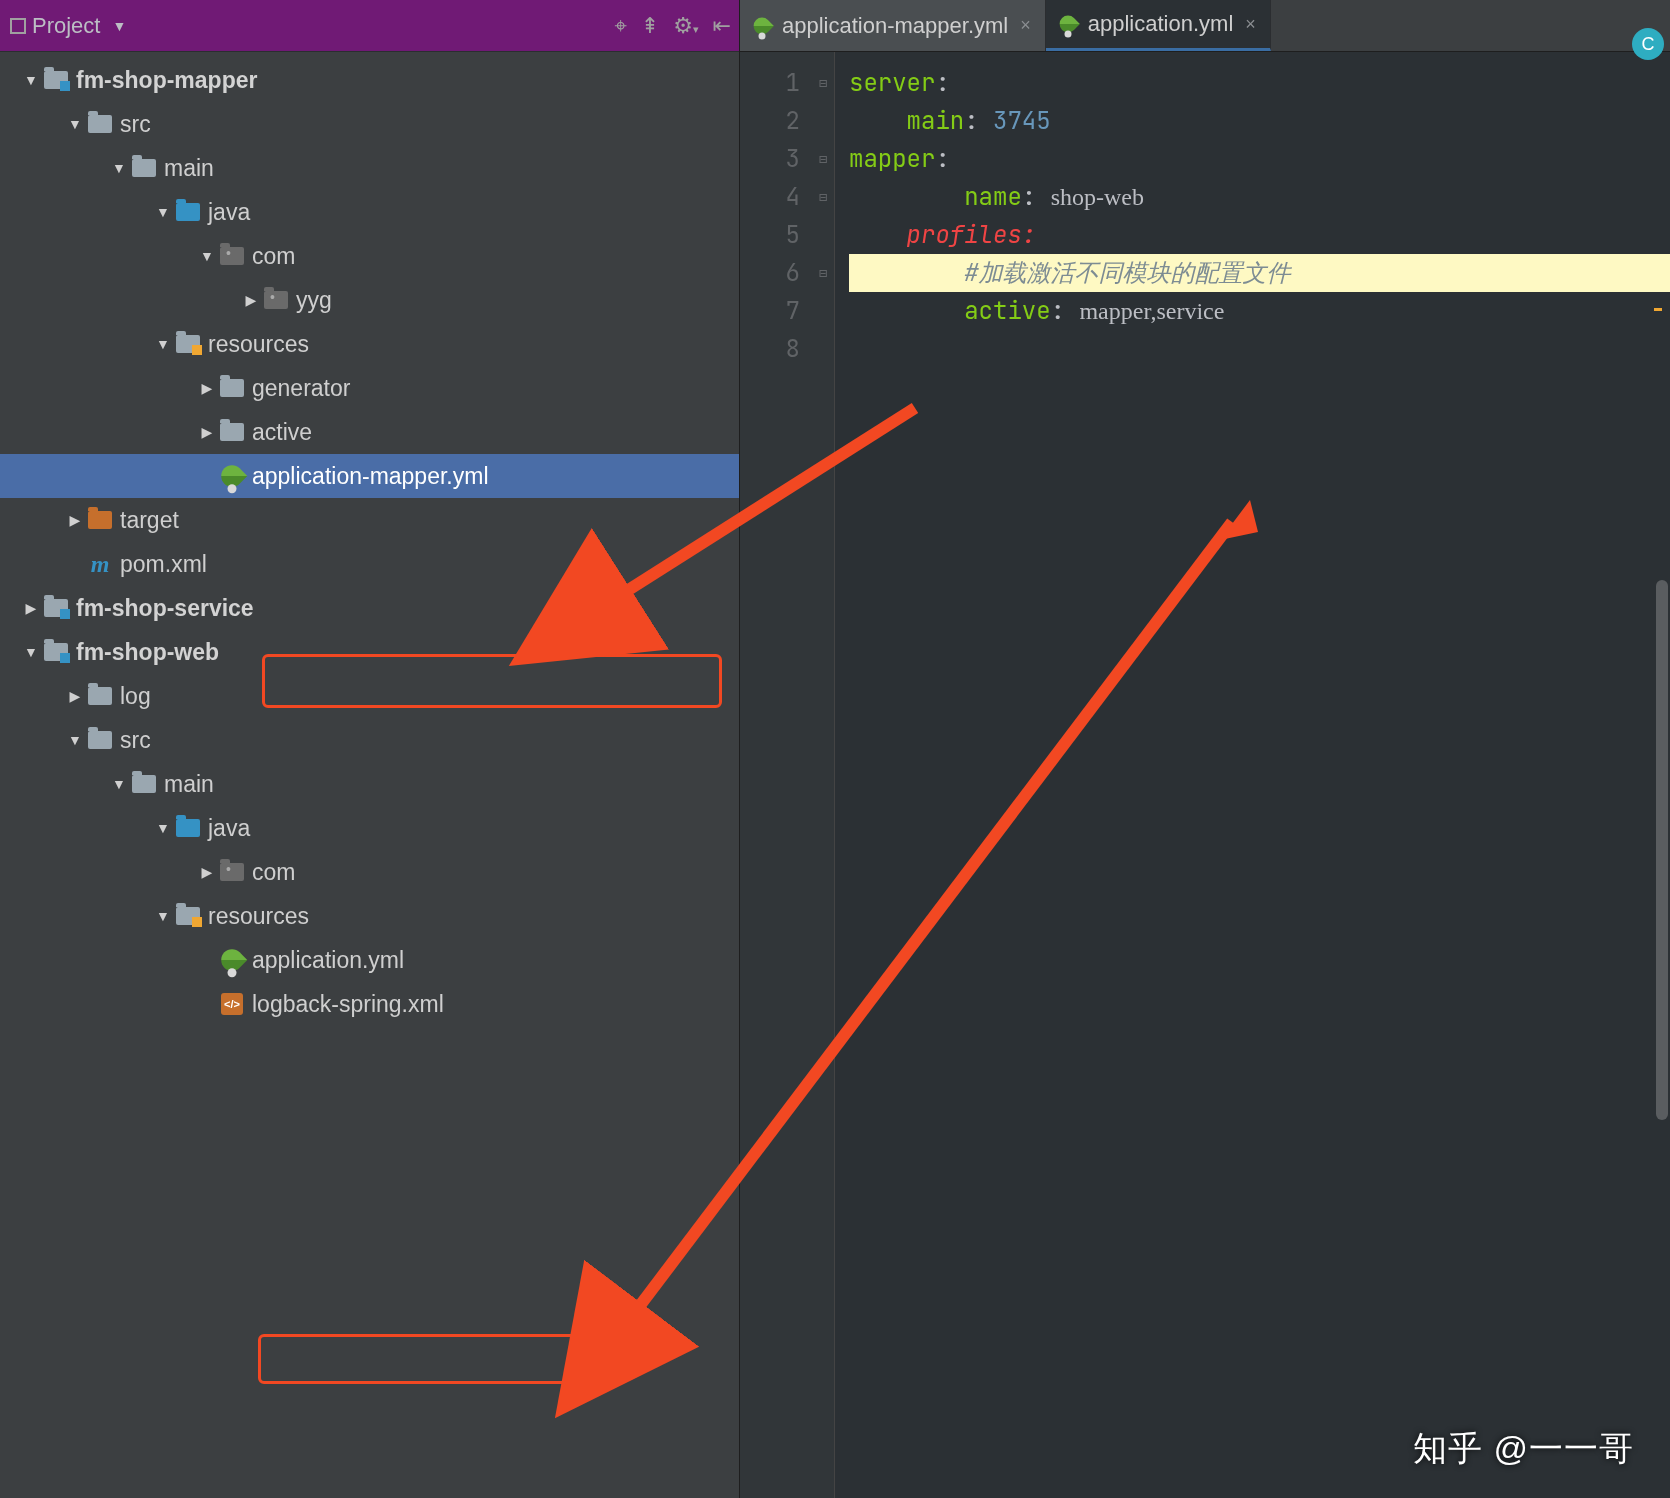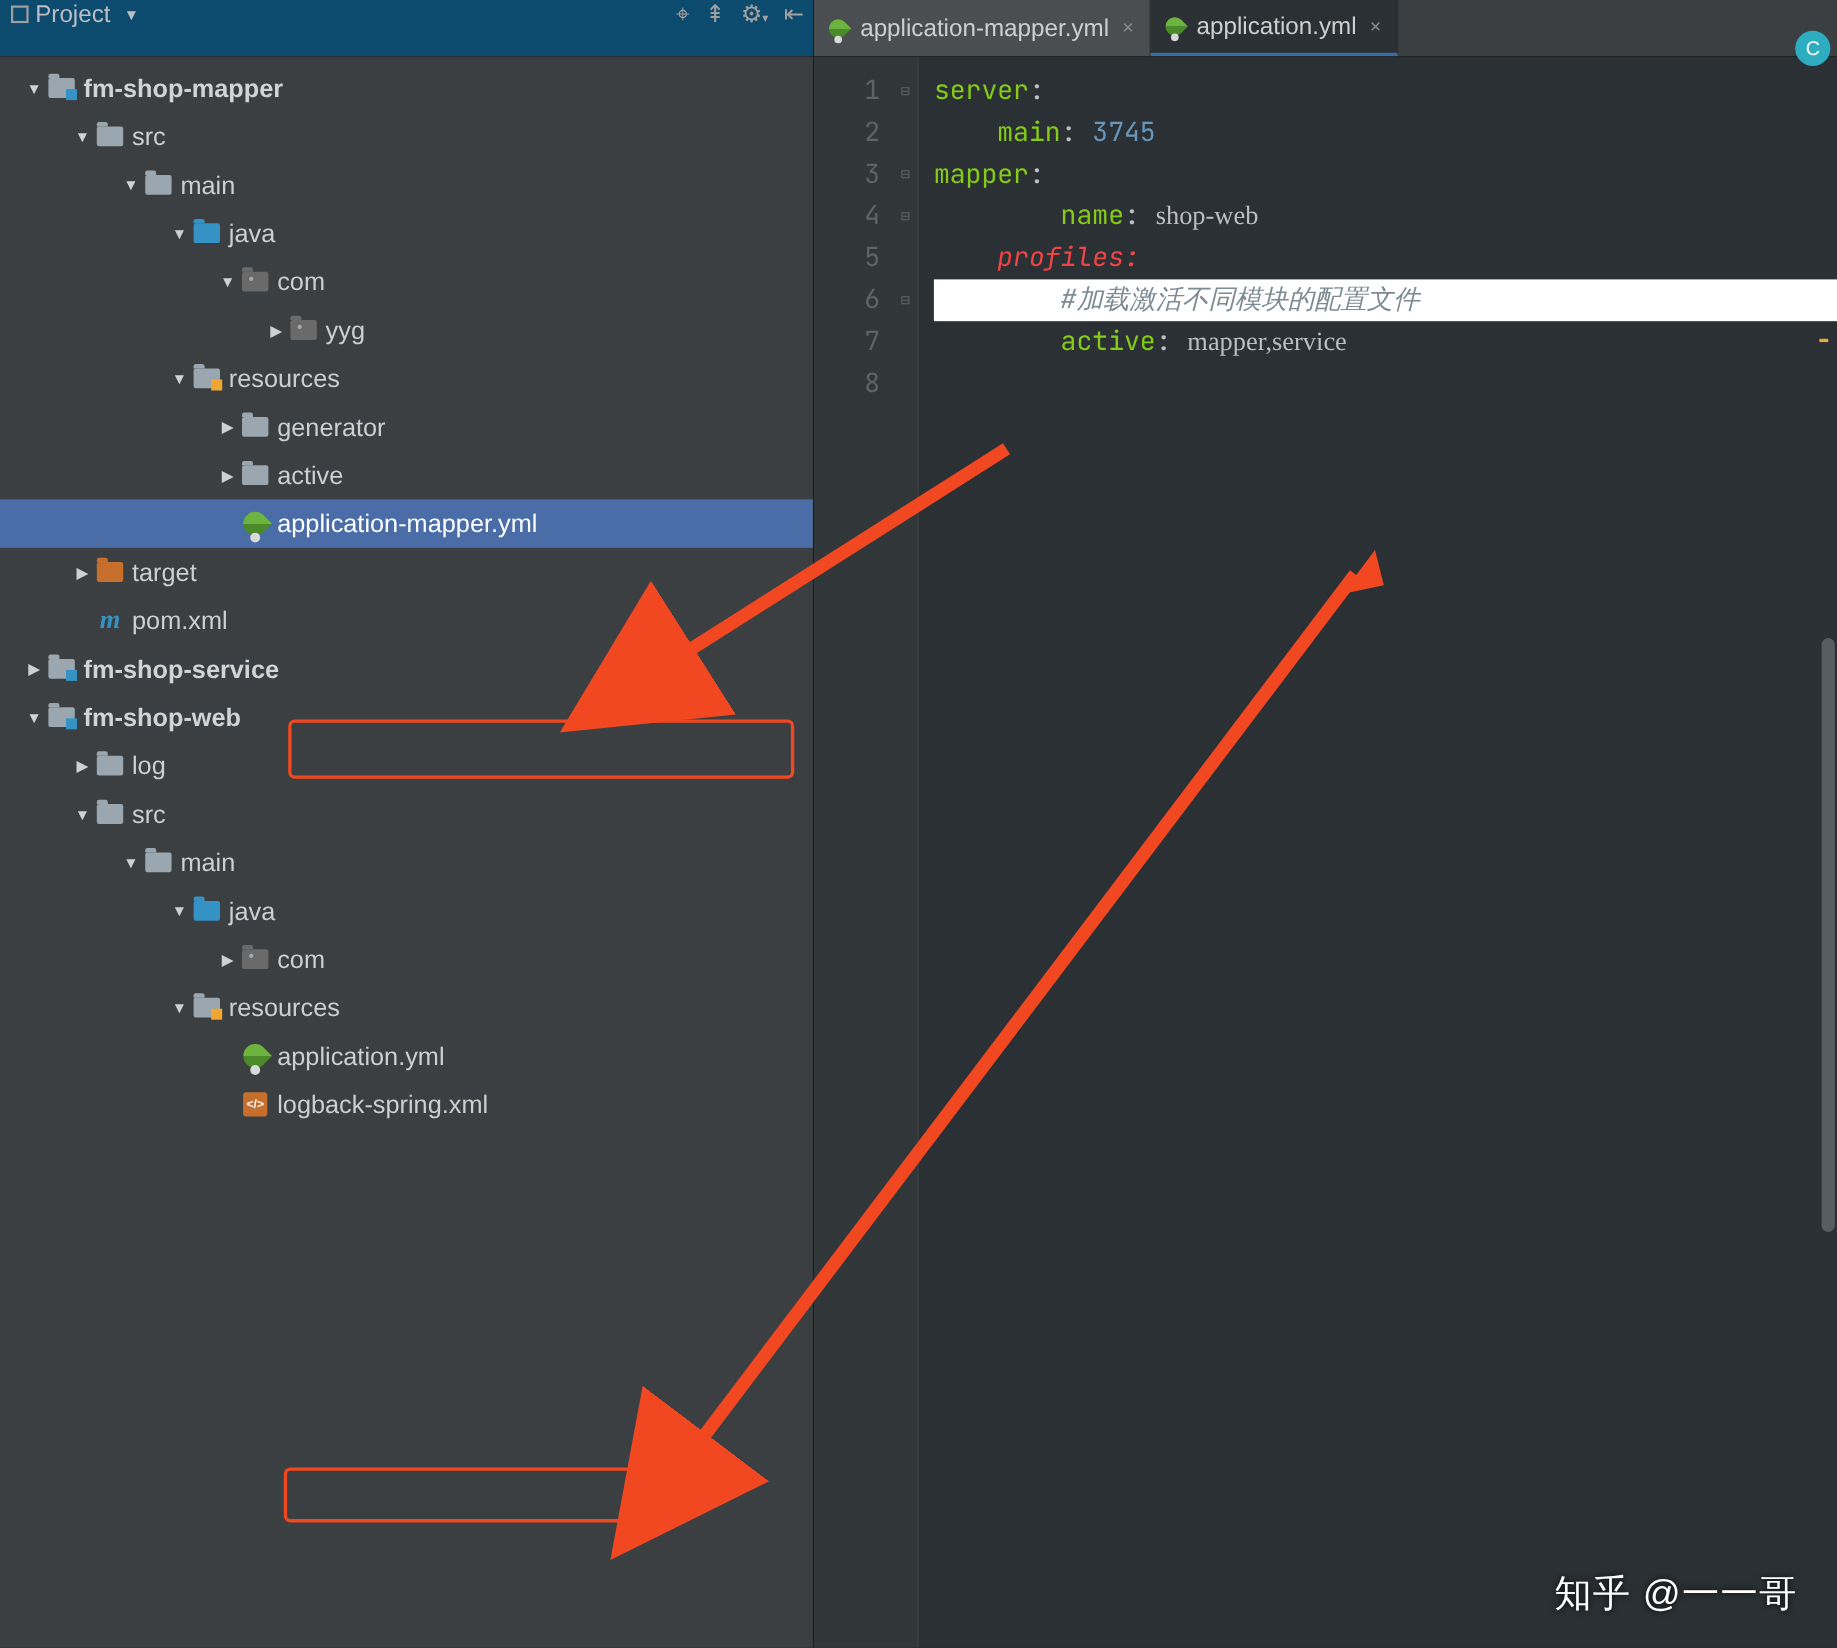--- a/index.html
+++ b/index.html
@@ -18,24 +18,24 @@
 
 .project-panel {
   width: 740px;
   background: #3c3f41;
   display: flex;
   flex-direction: column;
   border-right: 1px solid #1e1e1e;
 }
 .panel-header {
   height: 52px;
-  background: #0c4a6e;
+  background: #701a75;
   border-bottom: 1px solid #2b2d30;
   display: flex;
-  align-items: flex-start;
+  align-items: center;
   justify-content: space-between;
   padding: 0 8px 0 4px;
 }
 .panel-title {
   display: flex;
   align-items: center;
   gap: 6px;
   color: #bcbec4;
   font-size: 22px;
   padding-left: 6px;
@@ -241,21 +241,21 @@
   text-align: center;
 }
 .code {
   flex: 1;
   padding: 12px 0 0 14px;
   color: #bcbec4;
   position: relative;
   border-left: 1px solid #444;
 }
 .code .line { height: 38px; line-height: 38px; white-space: pre; }
-.code .current-line { background: #ffffff; }
+.code .current-line { background: #fef9c3; }
 .k-orange { color: #84cc16; }
 .k-purple { color: #ef4444; font-style: italic; }
 .v-str { color: #bcbec4; font-family: Liberation Serif, serif; }
 .v-num { color: #6897bb; }
 .comment { color: #7d8c93; font-style: italic; }
 .caret-mark {
   position: absolute;
   right: 8px;
   width: 8px; height: 3px;
 }

